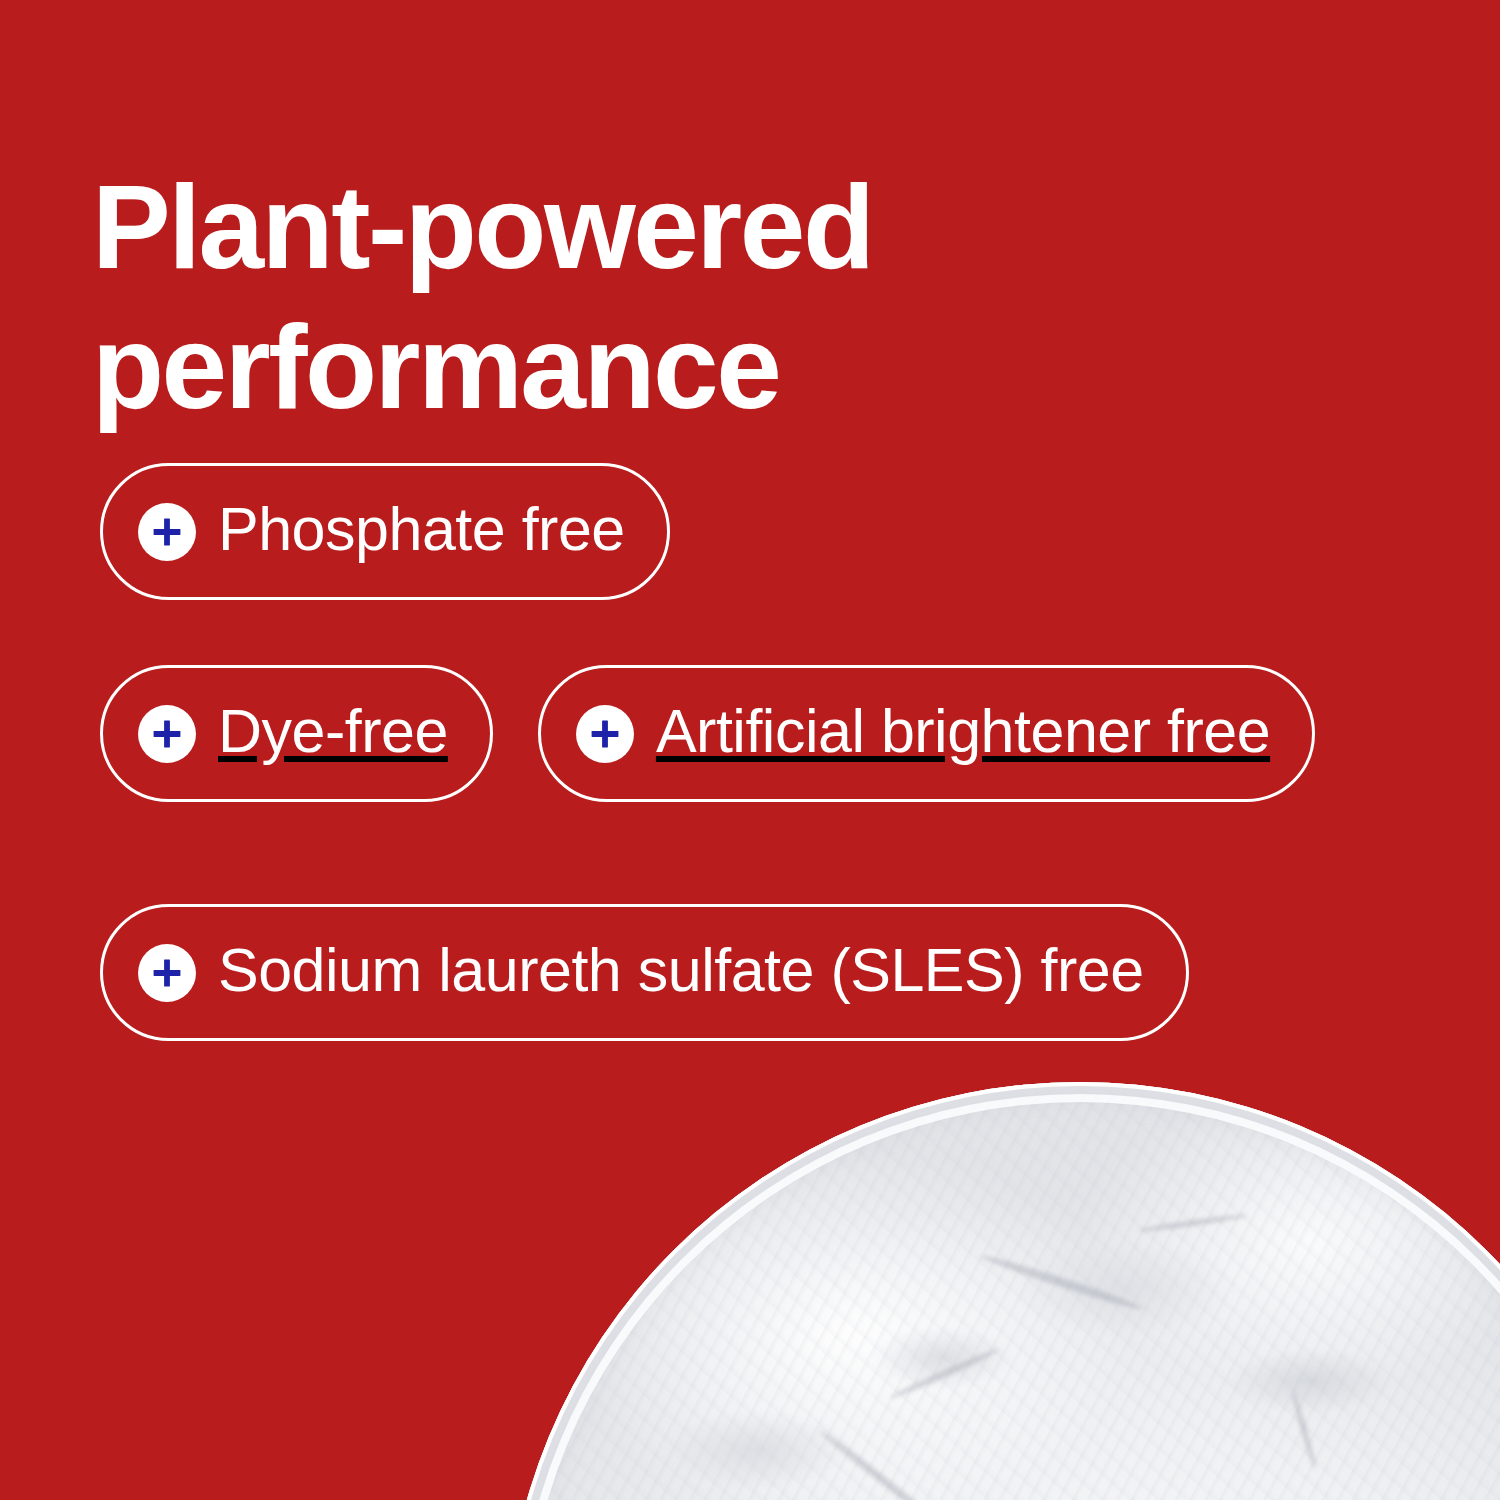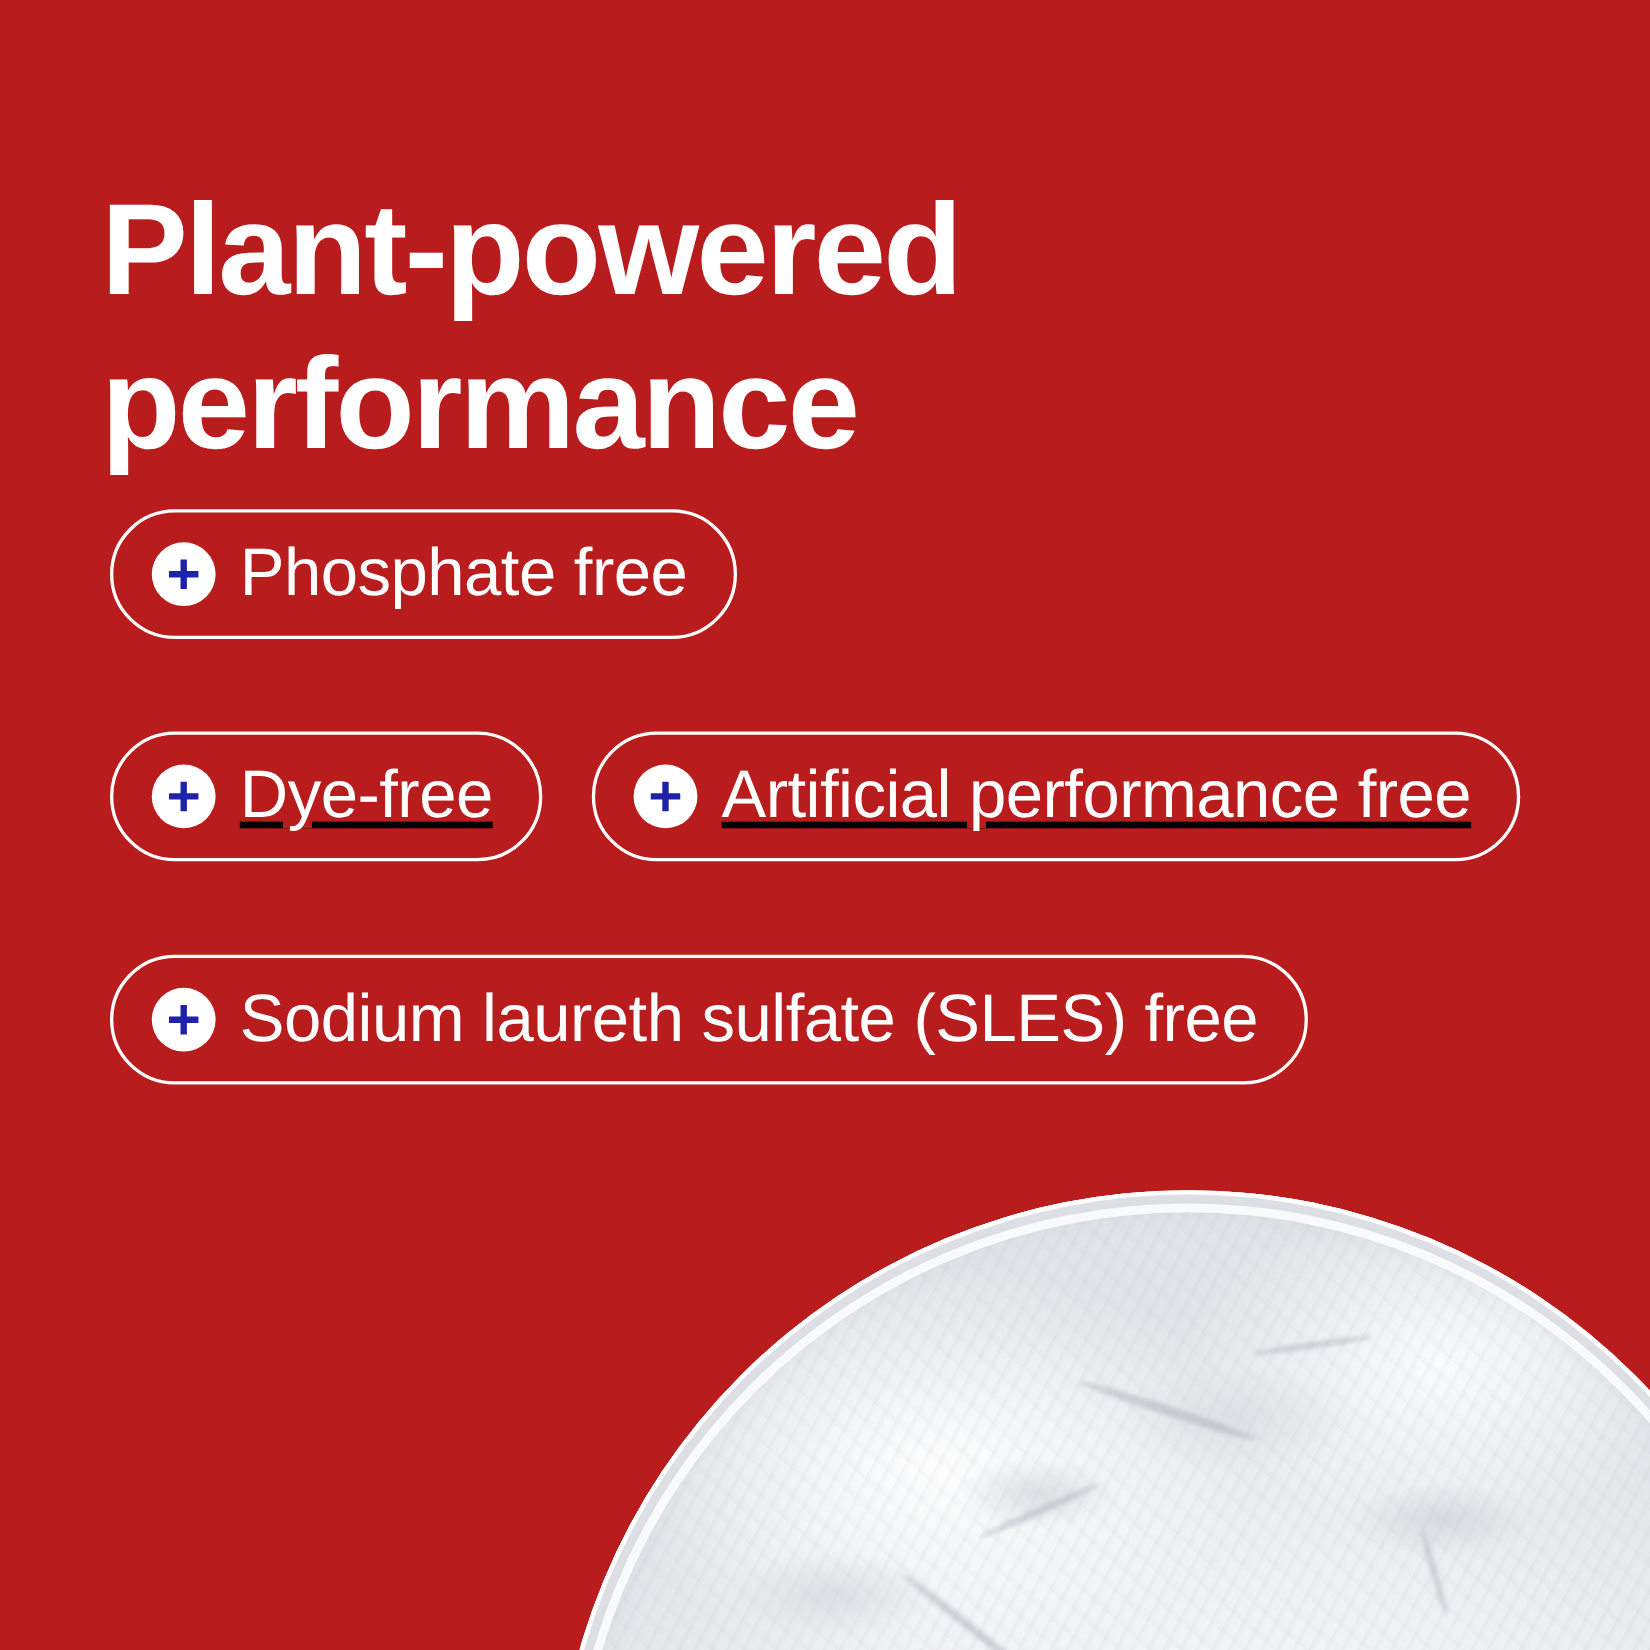--- a/index.html
+++ b/index.html
@@ -35,24 +35,24 @@
   
   .pill-row {
     position: absolute;
     left: 100px;
     display: flex;
     align-items: center;
     gap: 45px;
   }
   #row-1 { top: 463px; }
   #row-2 { top: 665px; text-decoration: underline; }
-  #row-3 { top: 868px; }
+  #row-3 { top: 904px; }
 
   .pill {
-    height: 118px;
+    height: 137px;
     box-sizing: border-box;
     border: 3px solid #ffffff;
     border-radius: 80px;
     display: flex;
     align-items: center;
     padding: 0 42px 0 35px;
     background: transparent;
   }
 
   .pill-icon {
@@ -179,21 +179,21 @@
       <span class="pill-label">Dye-free</span>
     </div>
 
     <div class="pill">
       <span class="pill-icon">
         <svg width="34" height="34" viewBox="0 0 34 34" aria-hidden="true">
           <rect x="14.1" y="3.6" width="5.8" height="26.8" rx="0.4" fill="#1d22a8"></rect>
           <rect x="3.6" y="14.1" width="26.8" height="5.8" rx="0.4" fill="#1d22a8"></rect>
         </svg>
       </span>
-      <span class="pill-label">Artificial performance free</span>
+      <span class="pill-label">Artificial brightener free</span>
     </div>
   </div>
 
   <div class="pill-row" id="row-3">
     <div class="pill">
       <span class="pill-icon">
         <svg width="34" height="34" viewBox="0 0 34 34" aria-hidden="true">
           <rect x="14.1" y="3.6" width="5.8" height="26.8" rx="0.4" fill="#1d22a8"></rect>
           <rect x="3.6" y="14.1" width="26.8" height="5.8" rx="0.4" fill="#1d22a8"></rect>
         </svg>

